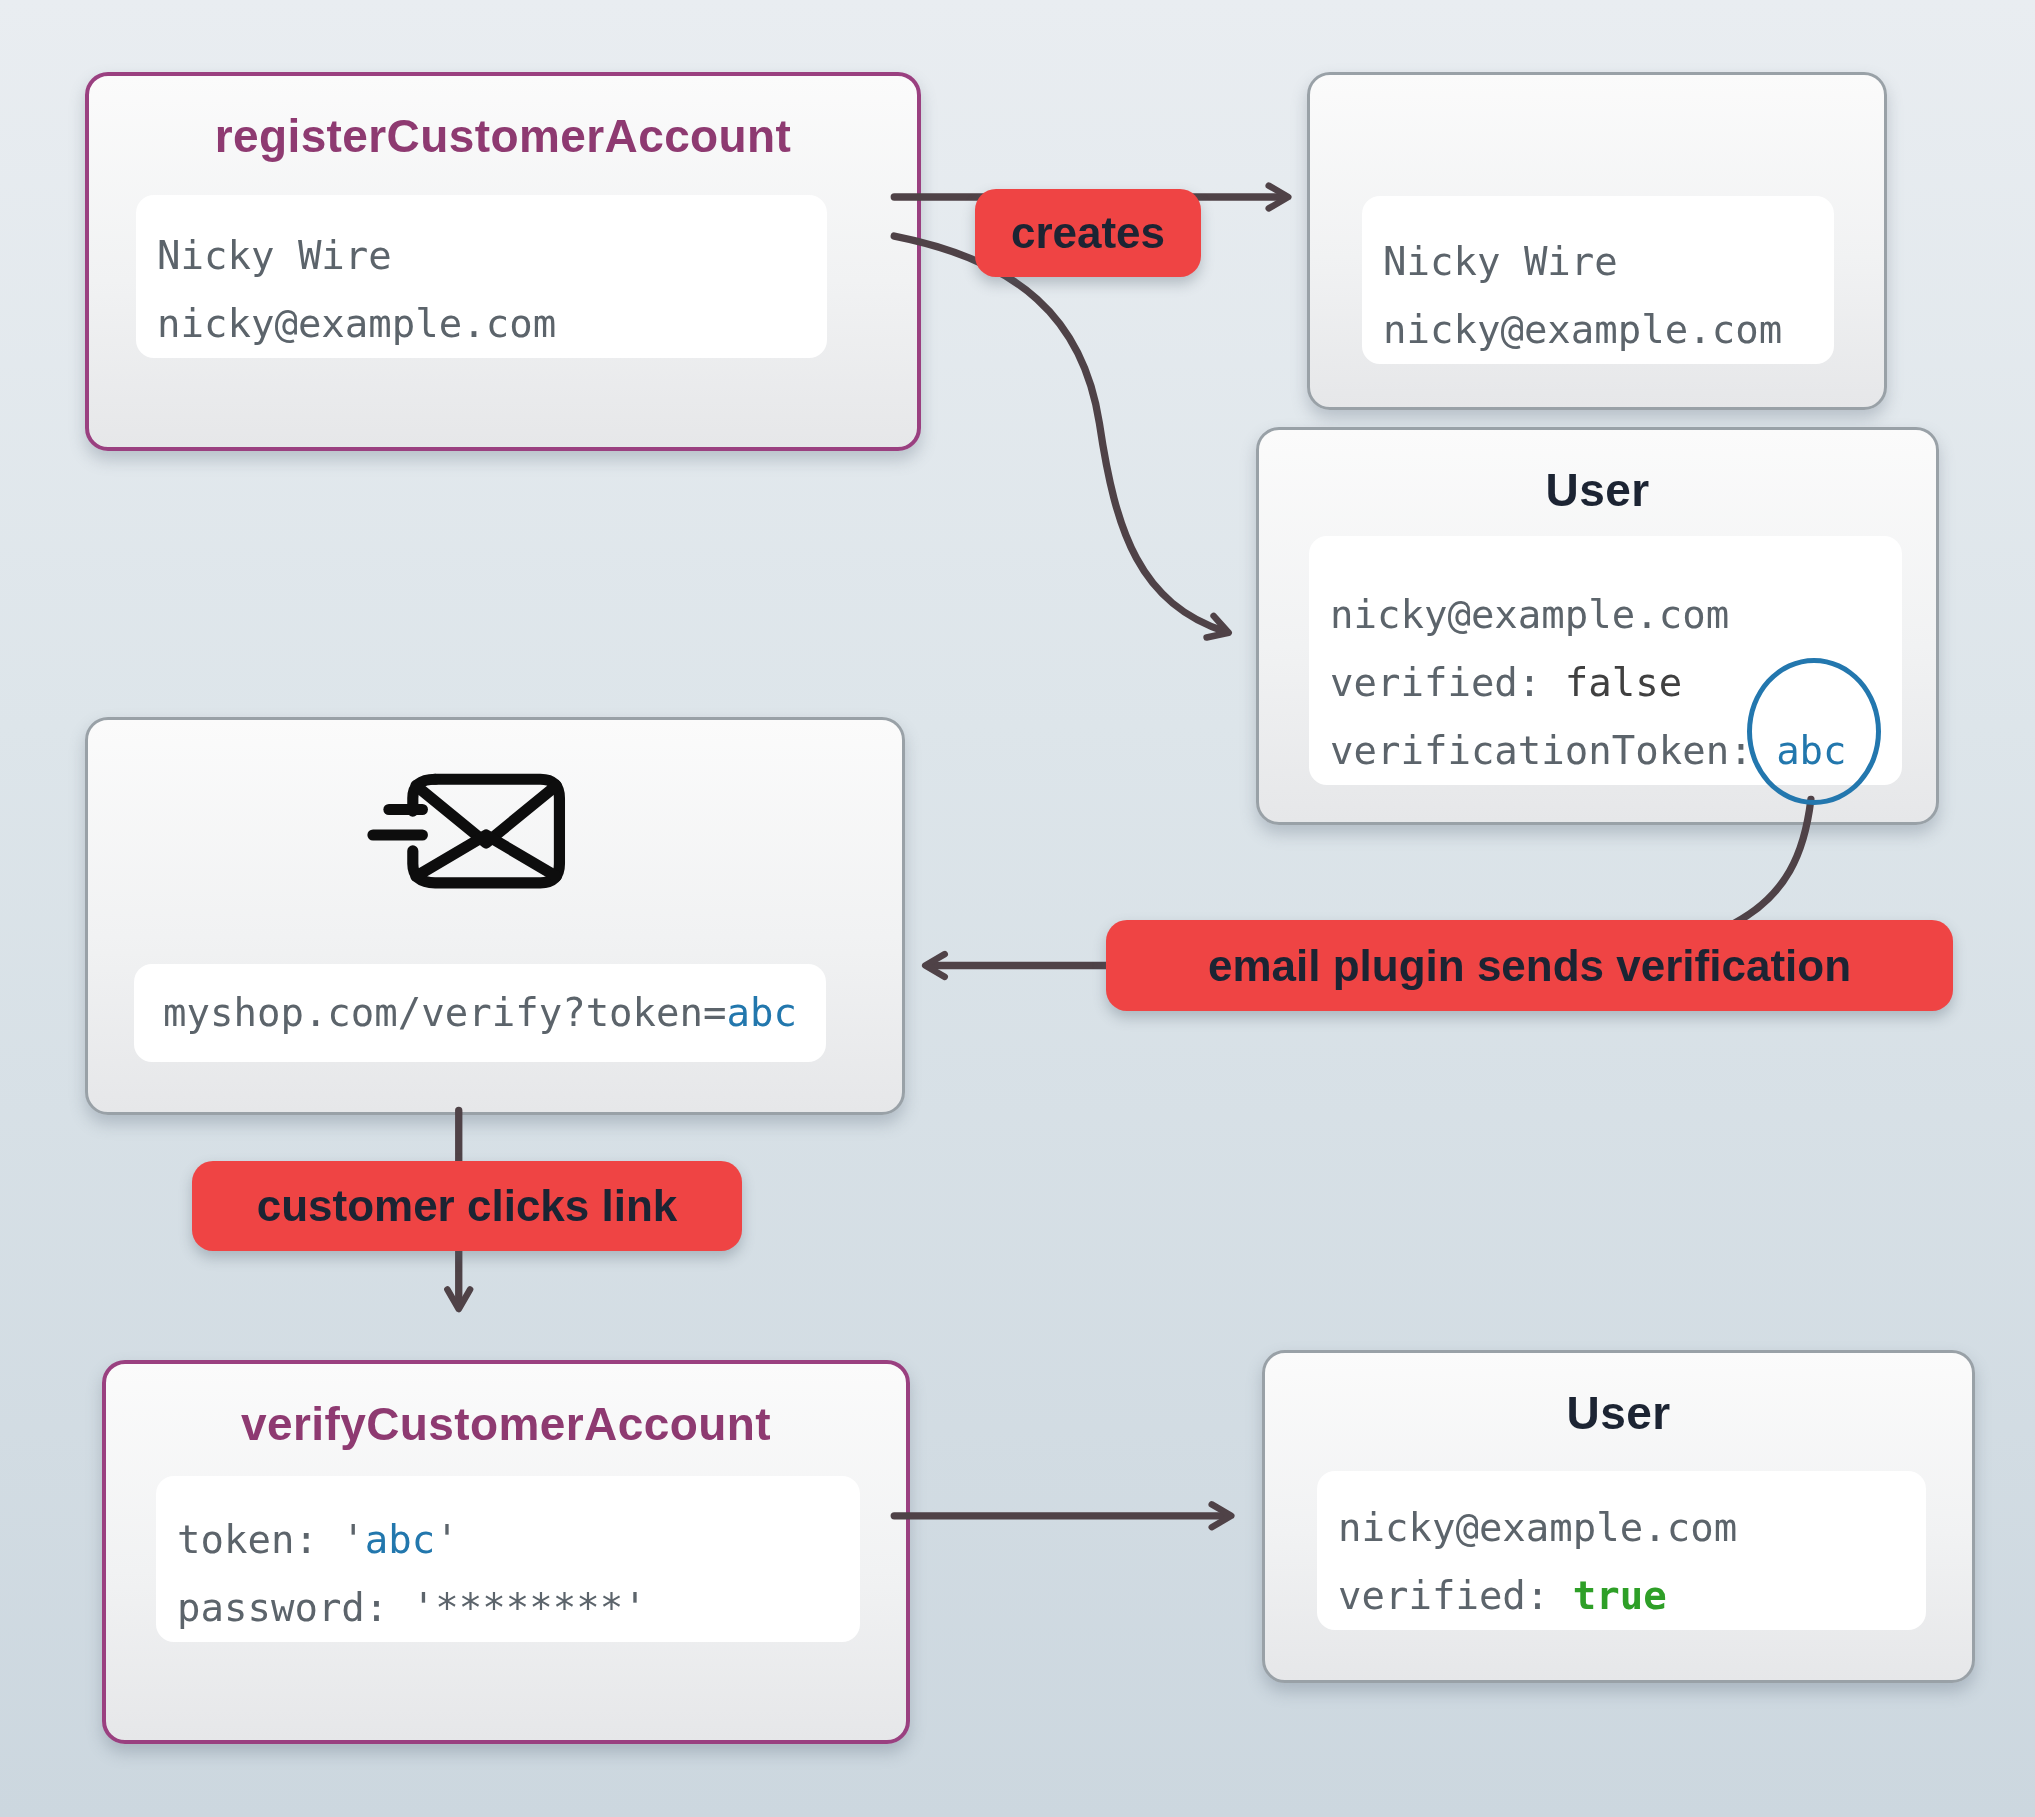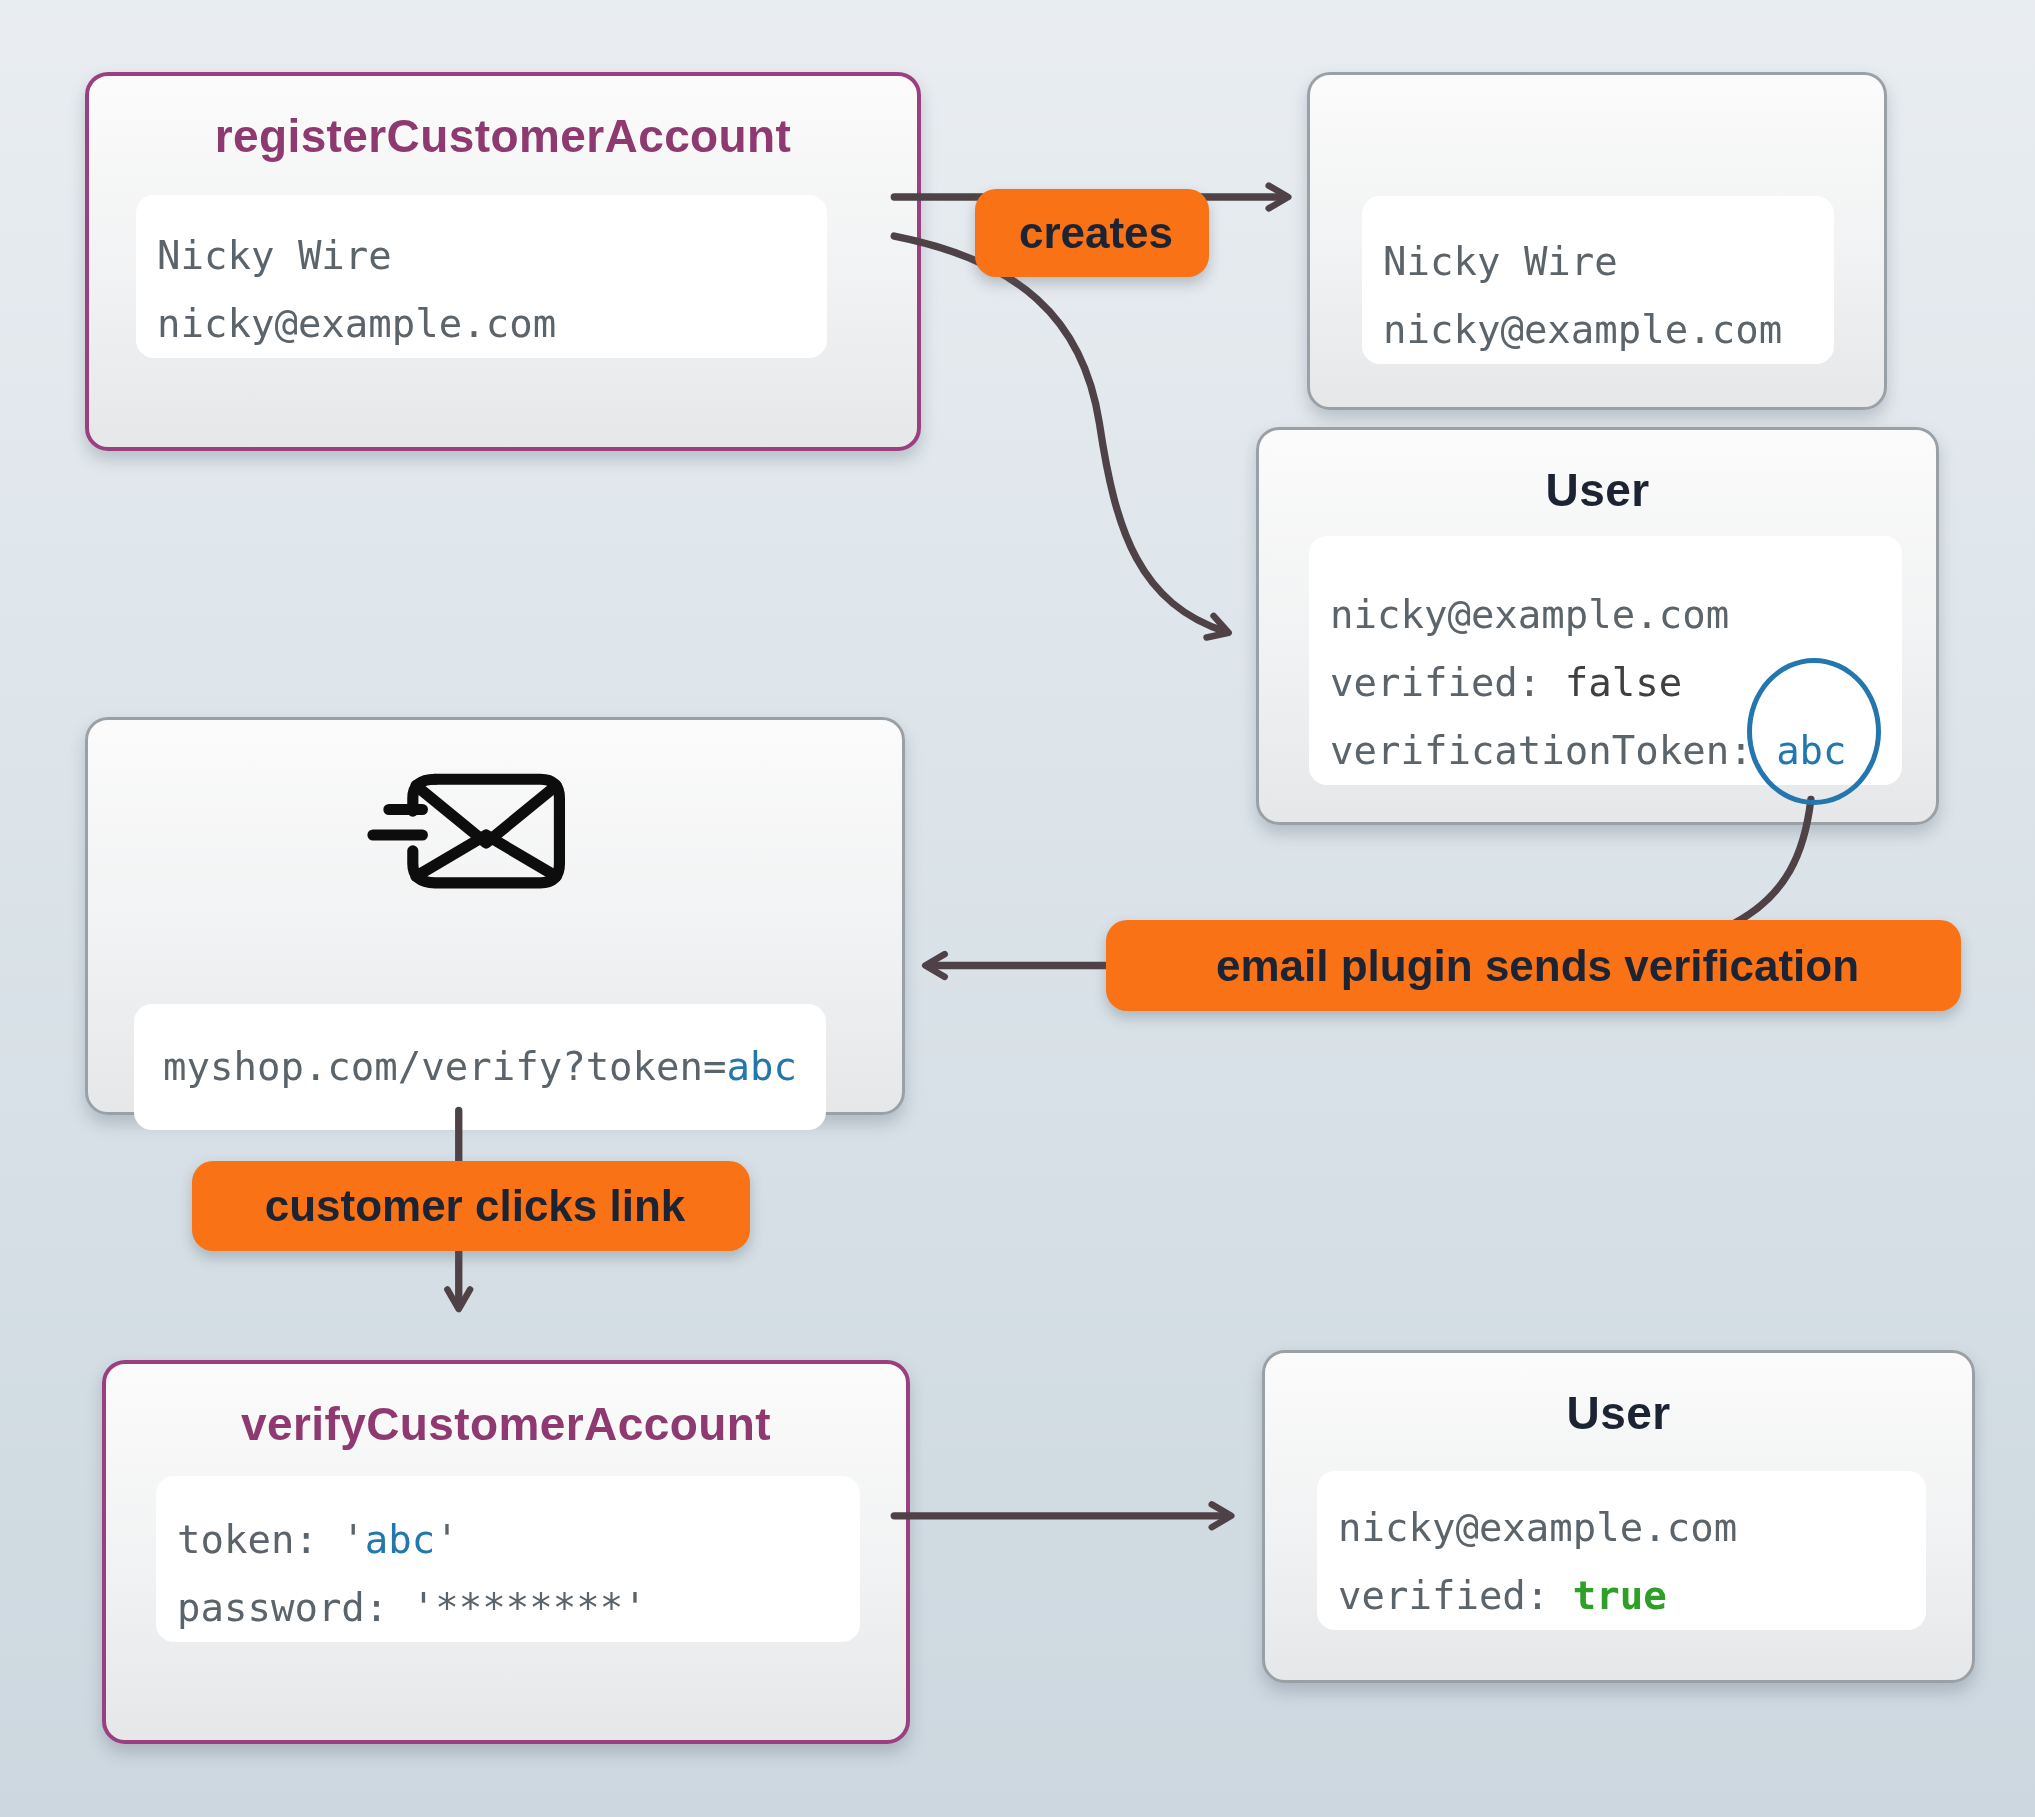--- a/index.html
+++ b/index.html
@@ -27,24 +27,24 @@
     padding-left:21px;box-sizing:border-box;
   }
   .mono-line{
     font-family:"DejaVu Sans Mono",monospace;font-size:39px;line-height:68px;
     color:#5c646b;white-space:pre;
   }
   .tok-blue{color:#2277ad;}
   .tok-red{color:#404040;font-weight:normal;}
   .tok-green{color:#2e9f27;font-weight:bold;}
   .label{
-    position:absolute;background:#f97316;border-radius:21px;
+    position:absolute;background:#ef4444;border-radius:21px;
     box-shadow:0 6.5px 13px rgba(80,95,110,.32);
     display:flex;align-items:center;justify-content:center;
-    font-size:44px;font-weight:bold;color:#1c2433;z-index:10;padding-left:8px;
+    font-size:44px;font-weight:bold;color:#1c2433;z-index:10;
   }
   #arrow-layer{position:absolute;left:0;top:0;z-index:5;pointer-events:none;}
   #token-circle{
     position:absolute;left:1747px;top:658px;width:124px;height:137px;
     border:5.7px solid #2377ae;border-radius:50%;z-index:6;background:transparent;
   }
   .url-inner{justify-content:center;align-items:center;padding-left:0;}
   #envelope{position:absolute;left:277px;top:50px;z-index:2;}
 </style>
 </head>
@@ -95,21 +95,21 @@
   <svg id="envelope" width="204" height="122" viewBox="0 0 128 75">
     <g fill="none" stroke="#0d0d0d" stroke-width="7" stroke-linecap="round" stroke-linejoin="round">
       <path d="M 44 5 H 110 Q 122 5 122 17 V 58 Q 122 70 110 70 H 44 Q 30 70 30 58 V 50"></path>
       <path d="M 30 25 V 17 Q 30 5 44 5"></path>
       <path d="M 32 9 L 76 45 L 120 9"></path>
       <path d="M 32 66 L 76 40 L 120 66"></path>
       <path d="M 15 24 H 36"></path>
       <path d="M 5 40 H 36"></path>
     </g>
   </svg>
-  <div class="inner url-inner" style="left:46px;top:244px;width:692px;height:126px;margin-top:40px;">
+  <div class="inner url-inner" style="left:46px;top:244px;width:692px;height:98px;">
     <div class="mono-line"><span>myshop.com/verify?token=</span><span class="tok-blue">abc</span></div>
   </div>
 </div>
 
 <div class="node purple" style="left:102px;top:1360px;width:800px;height:376px;">
   <div class="node-title">verifyCustomerAccount</div>
   <div class="inner" style="left:50px;top:112px;width:704px;height:166px;">
     <div class="mono-line"><span>token: </span><span>'</span><span class="tok-blue">abc</span><span>'</span></div>
     <div class="mono-line"><span>password: </span><span>'********'</span></div>
   </div>

